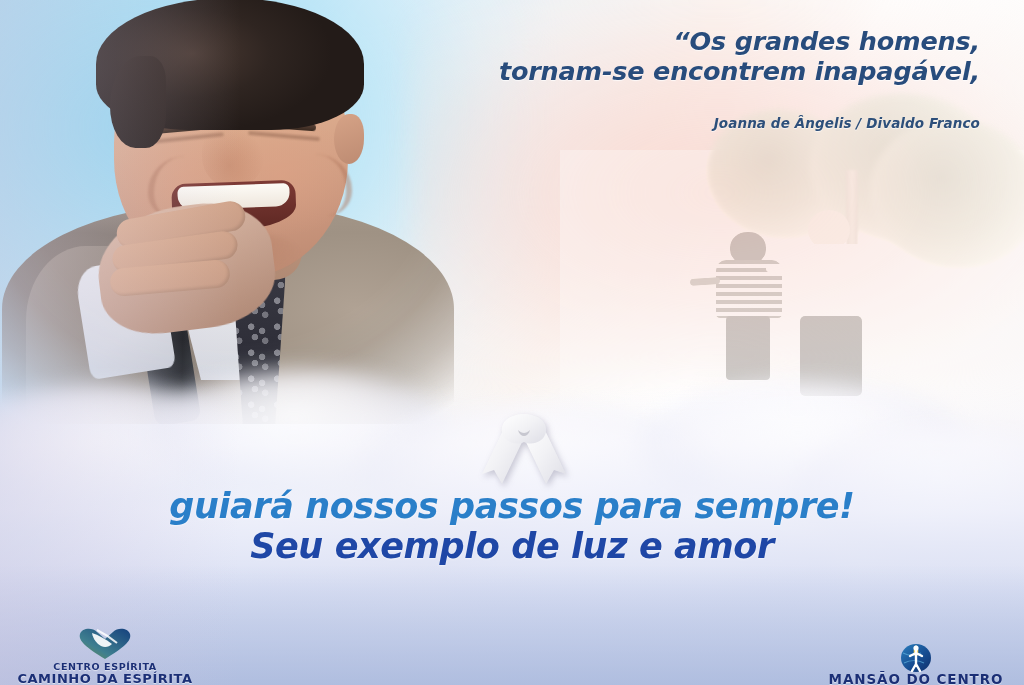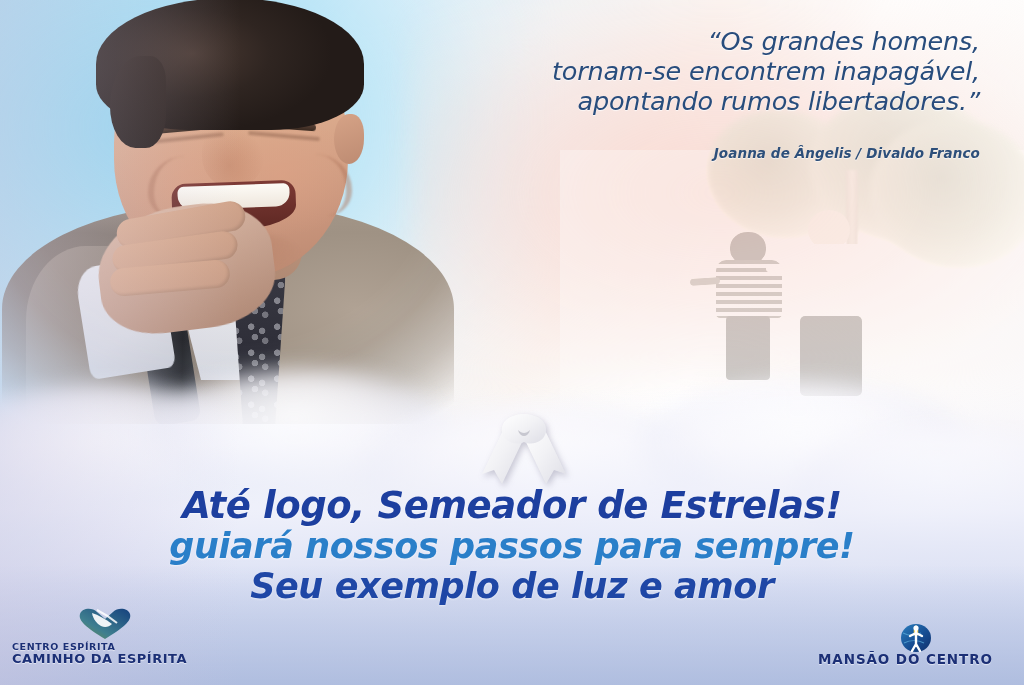--- a/index.html
+++ b/index.html
@@ -294,21 +294,21 @@
     background:linear-gradient(90deg, rgba(206,198,224,0.42) 0%, rgba(206,198,224,0) 100%);
   }
 
   
   .quote-block {
     position:absolute; right:44px; top:26px;
     width:620px; text-align:right;
   }
   .quote-line {
     font-family:"DejaVu Sans", sans-serif;
-    font-weight:normal; font-style:italic;
+    font-weight:bold; font-style:italic;
     font-size:25.5px; line-height:30px;
     letter-spacing:-0.2px;
     color:#284c7c;
     text-shadow:0 1px 1px rgba(255,255,255,0.75);
     white-space:nowrap;
   }
   .quote-credit {
     margin-top:29px;
     font-family:"DejaVu Sans", sans-serif;
     font-weight:bold; font-style:italic;
@@ -332,21 +332,21 @@
     line-height:40px;
     letter-spacing:-0.4px;
     white-space:nowrap;
     text-shadow:0 1px 2px rgba(255,255,255,0.55);
   }
   .hl-1 { font-size:37px; color:#1d3f9f; }
   .hl-2 { font-size:35px; color:#1f47a6; }
   .hl-3 { font-size:35px; color:#2a7fc9; }
 
   
-  .logo { position:absolute; bottom:20px; }
+  .logo { position:absolute; bottom:0; text-align:center; }
   .logo-left  { left:12px;  width:186px; }
   .logo-right { right:10px; width:196px; }
 
   .logo-mark { height:36px; display:flex; align-items:center; justify-content:center; }
   .logo-text {
     font-family:"DejaVu Sans", sans-serif;
     font-weight:bold; color:#1b2f76;
     letter-spacing:0.6px; line-height:12px;
     text-shadow:0 1px 1px rgba(255,255,255,0.6);
   }
@@ -437,42 +437,40 @@
     <div class="cl" style="left:40px;   bottom:66px;  width:420px; height:120px;"></div>
     <div class="cl" style="left:430px;  bottom:52px;  width:420px; height:118px;"></div>
     <div class="cloud-sheet"></div>
     <div class="haze-bottom"></div>
   </div>
   <div class="vignette-left"></div>
 
   <div class="quote-block">
     <div class="quote-line">“Os grandes homens,</div>
     <div class="quote-line">tornam-se encontrem inapagável,</div>
-    <div class="quote-line">apontando rumos libertadores.”</div>
     <div class="quote-credit">Joanna de Ângelis / Divaldo Franco</div>
   </div>
 
   <div class="ribbon">
     <svg width="96" height="80" viewBox="0 0 96 80" aria-hidden="true">
       <defs>
         <linearGradient id="rg" x1="0" y1="0" x2="1" y2="1">
           <stop offset="0%" stop-color="#ffffff"></stop>
           <stop offset="48%" stop-color="#f2f2f5"></stop>
           <stop offset="100%" stop-color="#dedee6"></stop>
         </linearGradient>
       </defs>
       <path d="M48 30 L26 76 L18 62 L6 66 L30 16 Z" fill="url(#rg)"></path>
       <path d="M48 30 L70 76 L78 62 L90 66 L66 16 Z" fill="url(#rg)"></path>
       <path d="M48 6 C34 6 24 14 26 24 C28 34 40 38 48 34 C56 38 68 34 70 24 C72 14 62 6 48 6 Z" fill="url(#rg)"></path>
       <path d="M42 22 C46 26 50 26 54 22 C52 30 44 30 42 22 Z" fill="#b9b9c4" opacity="0.75"></path>
     </svg>
   </div>
 
   <div class="headline">
-    <div class="hl hl-1">Até logo, Semeador de Estrelas!</div>
     <div class="hl hl-3">guiará nossos passos para sempre!</div>
     <div class="hl hl-2">Seu exemplo de luz e amor</div>
   </div>
 
   <div class="logo logo-left">
     <div class="logo-mark">
       <svg width="58" height="34" viewBox="0 0 58 34" aria-hidden="true">
         <defs>
           <linearGradient id="hl1" x1="0" y1="1" x2="1" y2="0">
             <stop offset="0%" stop-color="#6f8f4e"></stop>

